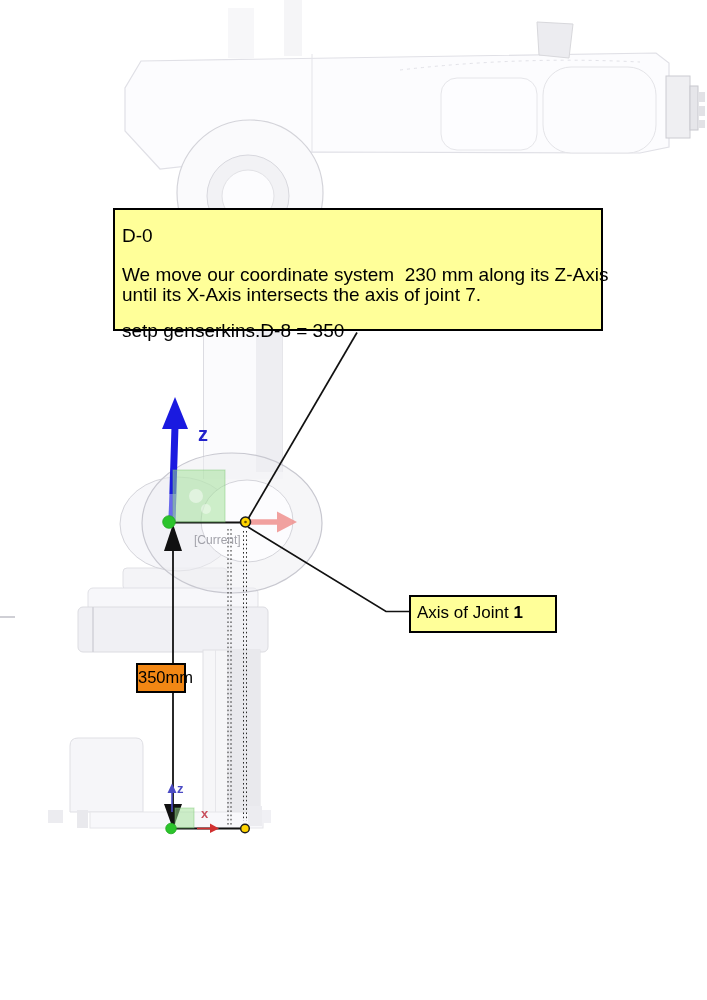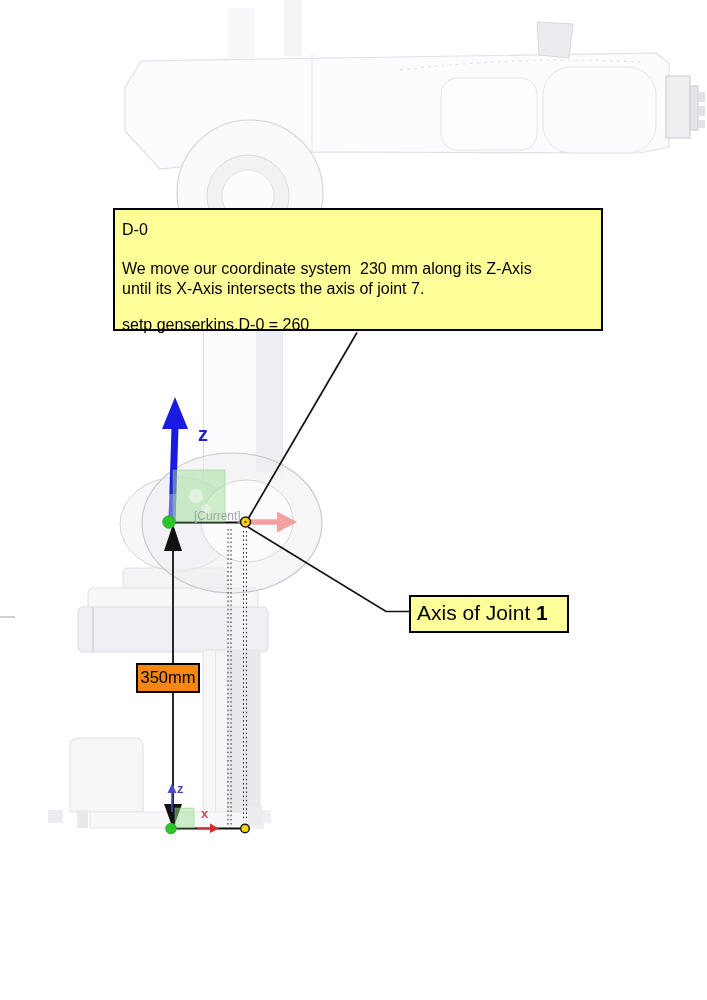--- a/index.html
+++ b/index.html
@@ -5,38 +5,38 @@
   html,body{margin:0;padding:0;background:#fff;}
   .stage{
     position:relative;width:707px;height:1000px;background:#ffffff;overflow:hidden;
     font-family:"Liberation Sans","DejaVu Sans",sans-serif;color:#000;
   }
   .stage svg{position:absolute;left:0;top:0;}
   .overlay{position:absolute;box-sizing:border-box;}
   .note{
     left:113px;top:208px;width:490px;height:123px;
     background:var(--note-bg,#FFFF99);border:2px solid #000;
-    padding:10px 0 0 7px;font-size:16px;line-height:20px;
+    padding:16px 0 0 7px;font-size:19px;line-height:20px;
   }
   .note .nline{white-space:pre;}
   .note .title{margin-bottom:19px;}
   .note .code{margin-top:16px;}
   .axis-label{
-    left:409px;top:595px;width:160px;height:38px;
+    left:409px;top:595px;width:148px;height:38px;
     background:var(--note-bg,#FFFF99);border:2px solid #000;
-    font-size:21px;line-height:32px;padding-left:6px;white-space:pre;
+    font-size:17px;line-height:32px;padding-left:6px;white-space:pre;
   }
   .axis-label .num{font-weight:bold;}
   .dim-label{
-    left:136px;top:663px;width:64px;height:30px;
+    left:136px;top:663px;width:50px;height:30px;
     background:var(--dim-bg,#F28714);border:2px solid #000;
     font-size:16.5px;line-height:25px;text-align:center;white-space:pre;
   }
   .current-label{
-    left:194px;top:509px;font-size:12px;letter-spacing:0px;
+    left:194px;top:533px;font-size:12px;letter-spacing:0px;
     color:var(--current-gray,#A2A2AA);white-space:pre;
   }
   .z-big{left:198px;top:423px;font-size:20px;font-weight:bold;color:var(--z-label,#2222CC);}
   .z-small{left:177px;top:781px;font-size:13px;font-weight:bold;color:var(--small-z,#4A4AC4);}
   .x-small{left:201px;top:806px;font-size:13px;font-weight:bold;color:var(--small-x,#C8505E);}
 </style>
 </head>
 <body>
 
 <div class="stage">
@@ -160,21 +160,21 @@
         <circle cx="171" cy="828.5" r="5.3" fill="var(--origin-green,#2BC42B)" stroke="#23a823" stroke-width="0.8"></circle>
         <circle cx="245" cy="828.5" r="4.3" fill="var(--marker-yellow,#FFD400)" stroke="#1a1a1a" stroke-width="1.4"></circle>
       </g>
     </g>
   </svg>
 
   <div class="overlay note">
     <div class="nline title">D-0</div>
     <div class="nline">We move our coordinate system  230 mm along its Z-Axis</div>
     <div class="nline">until its X-Axis intersects the axis of joint 7.</div>
-    <div class="nline code">setp genserkins.D-0 = 260</div>
+    <div class="nline code">setp genserkins.D-8 = 350</div>
   </div>
 
   <div class="overlay axis-label"><span>Axis of Joint </span><span class="num">1</span></div>
 
   <div class="overlay dim-label">350mm</div>
 
   <div class="overlay current-label">[Current]</div>
 
   <div class="overlay z-big">z</div>
   <div class="overlay z-small">z</div>

